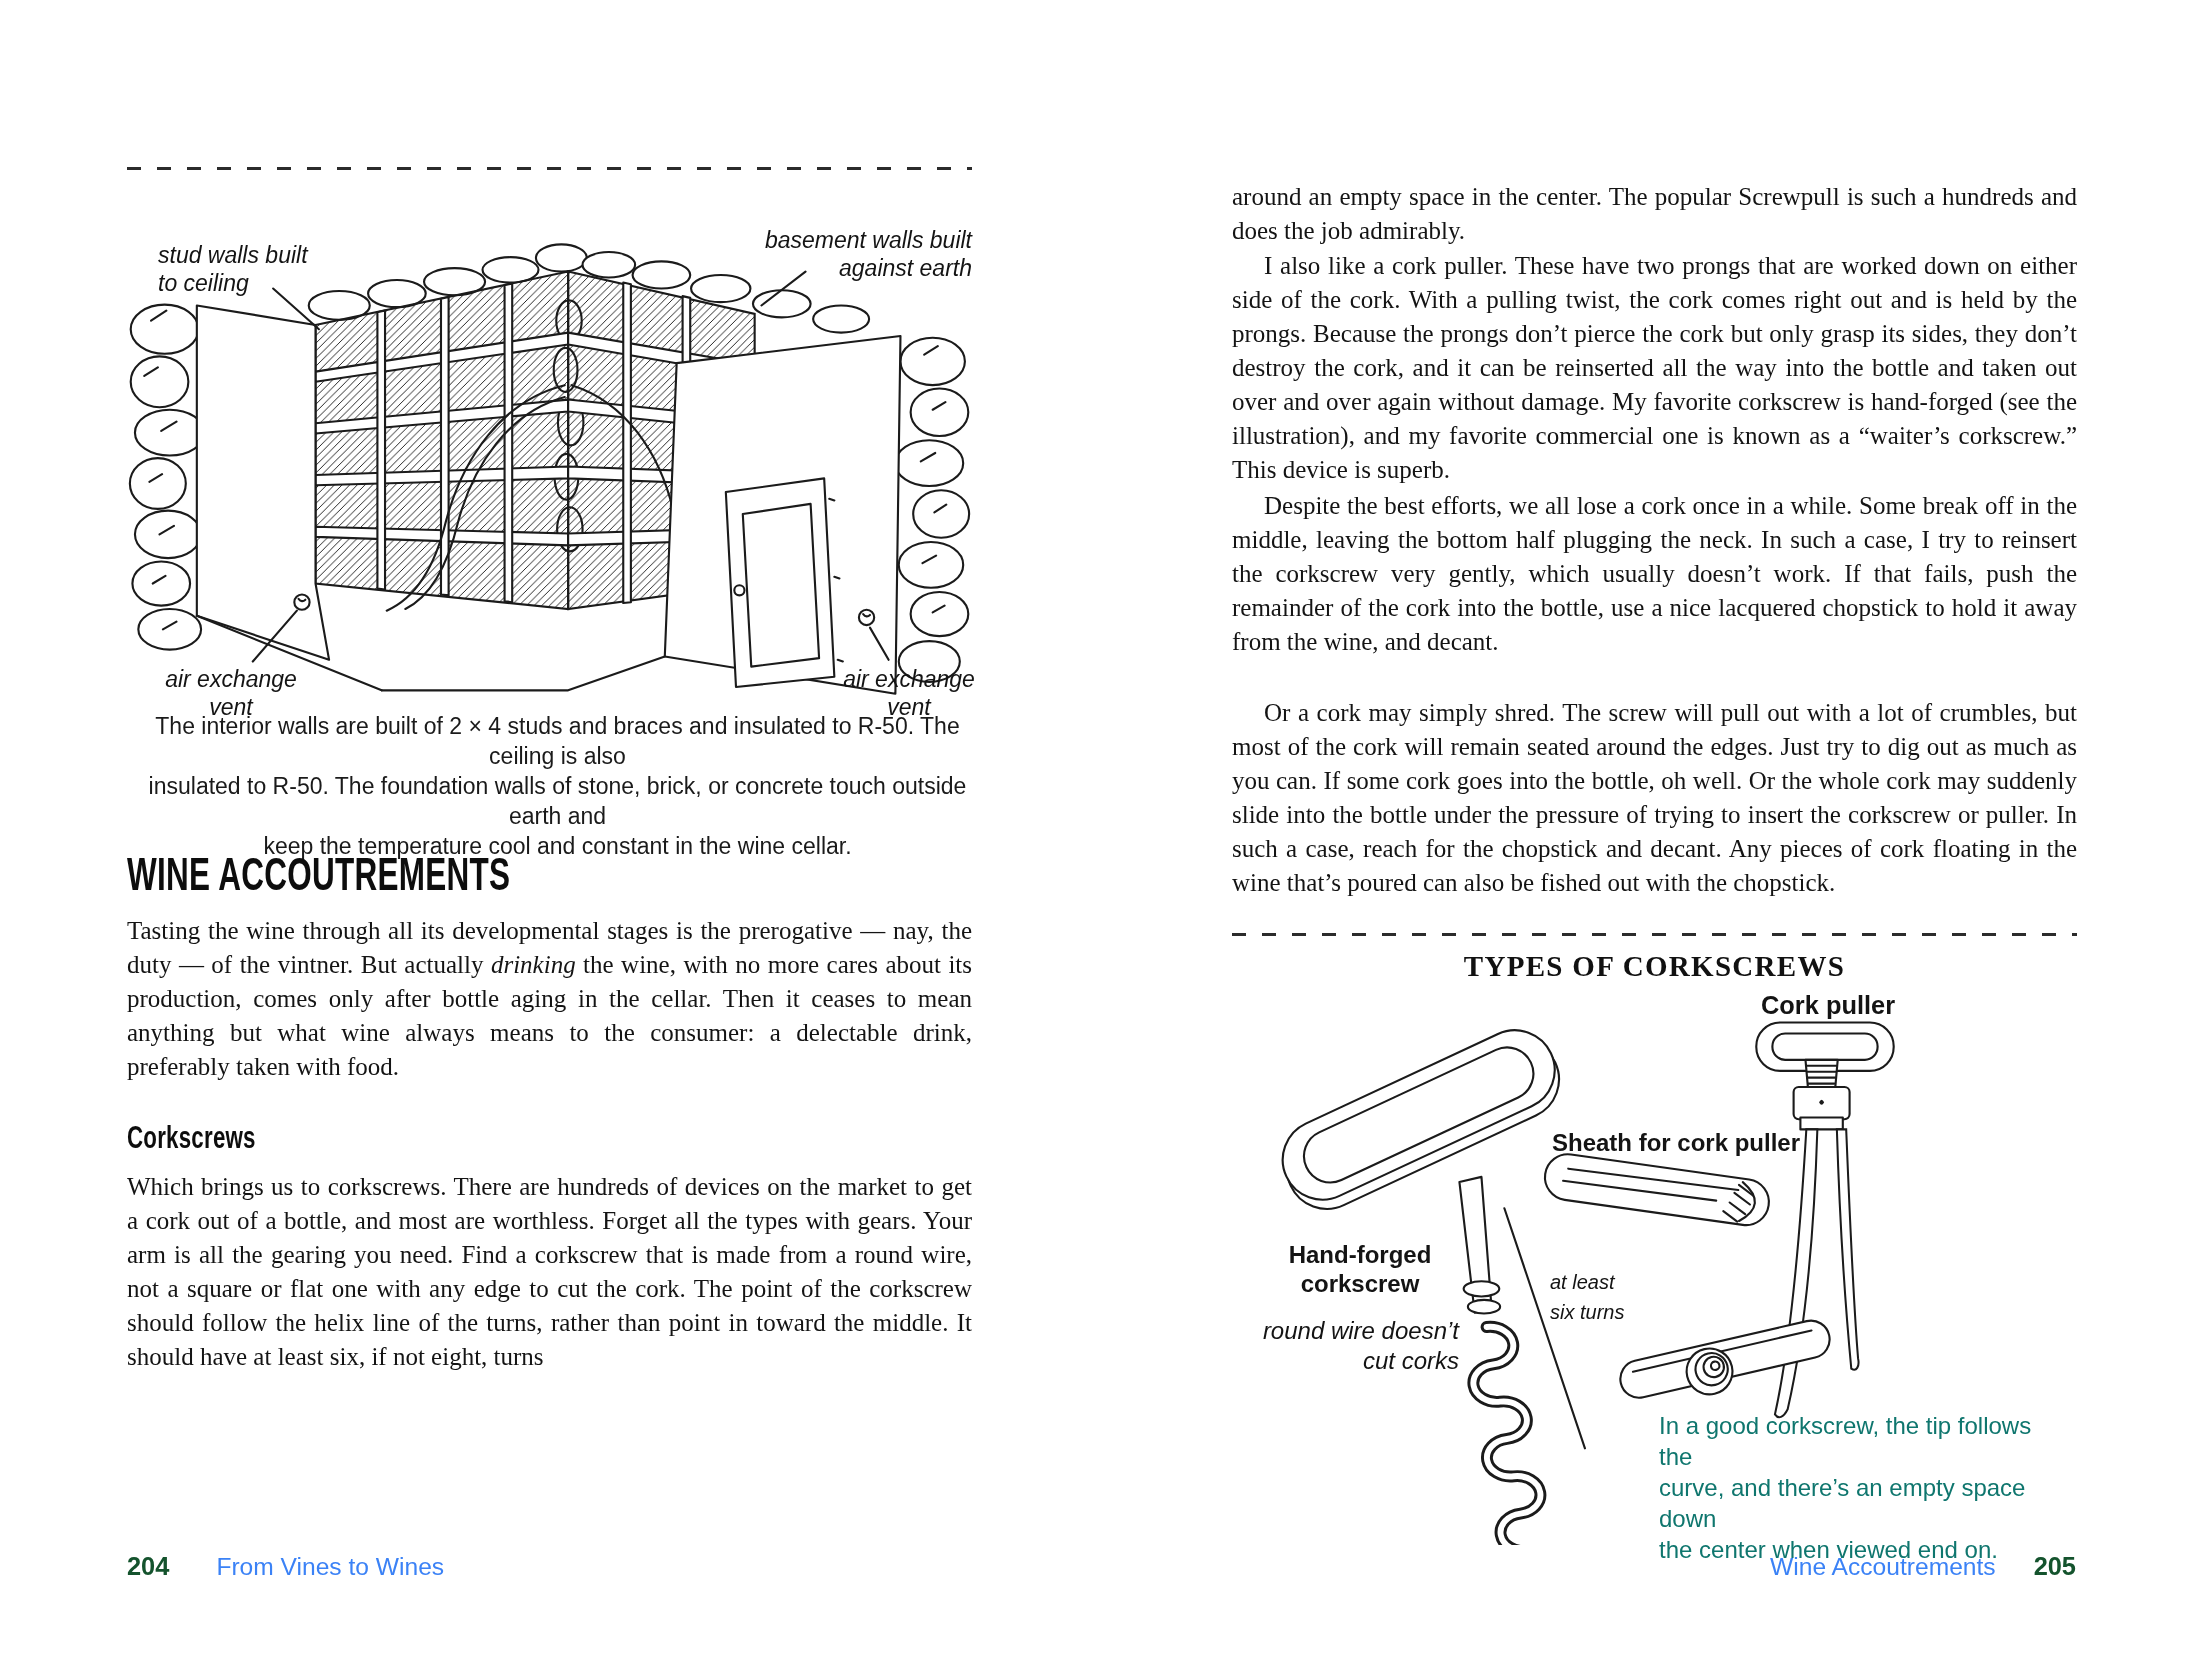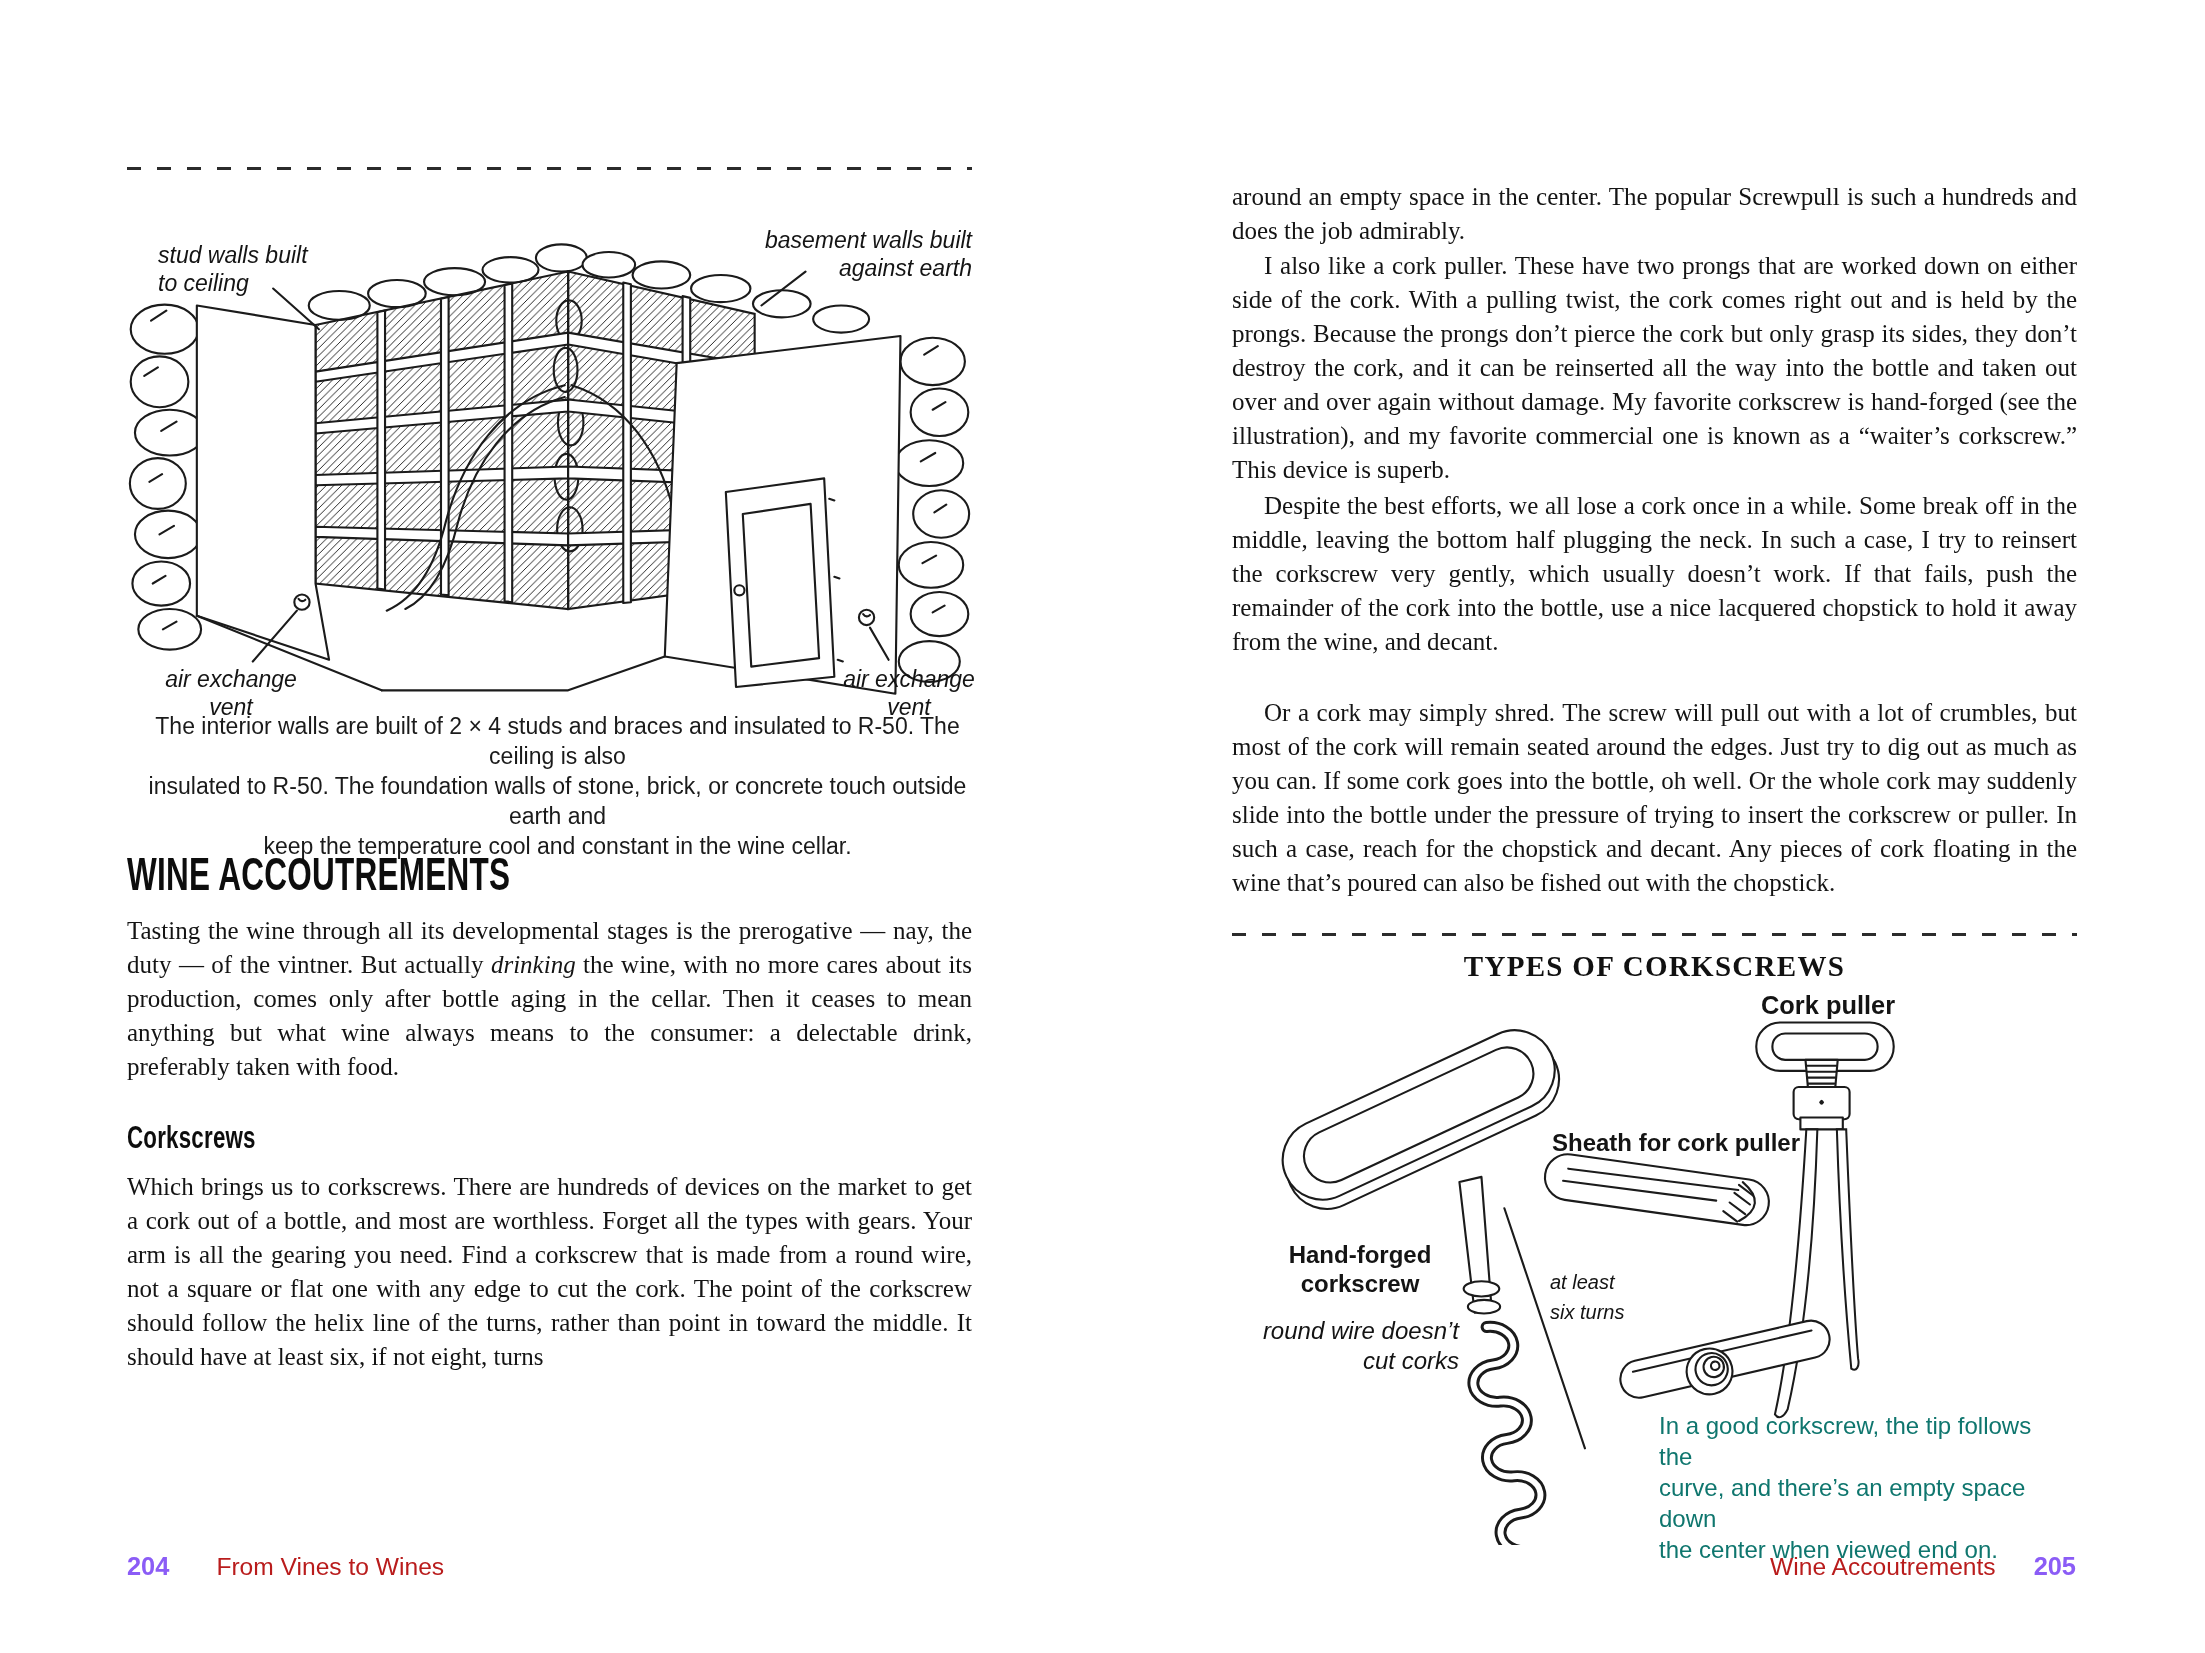--- a/index.html
+++ b/index.html
@@ -28,22 +28,22 @@
   .diag-label{font-family:"Liberation Sans",sans-serif;font-style:italic;
     font-size:23px;line-height:28px;color:#141414;}
   .diag-label-bold{font-family:"Liberation Sans",sans-serif;font-weight:bold;
     font-size:24px;line-height:29px;color:#141414;}
   .center{text-align:center;} .right{text-align:right;}
 
   .fig2-caption{font-family:"Liberation Sans",sans-serif;font-size:24px;
     line-height:31px;color:#0f766e;}
 
   .footer{display:flex;align-items:baseline;font-family:"Liberation Sans",sans-serif;}
-  .folio{font-weight:bold;font-size:25.4px;color:#8b5cf6;}
-  .running-head{font-size:24.6px;color:#b91c1c;}
+  .folio{font-weight:bold;font-size:25.4px;color:#14532d;}
+  .running-head{font-size:24.6px;color:#3b82f6;}
 
   svg{display:block;}
   .ink{stroke:#1b1b1b;fill:none;stroke-width:2.5;stroke-linecap:round;stroke-linejoin:round;}
   .ink-fill{stroke:#1b1b1b;fill:#ffffff;stroke-width:2.5;stroke-linejoin:round;}
 </style>
 </head>
 <body>
 
 <div class="spread">
 

